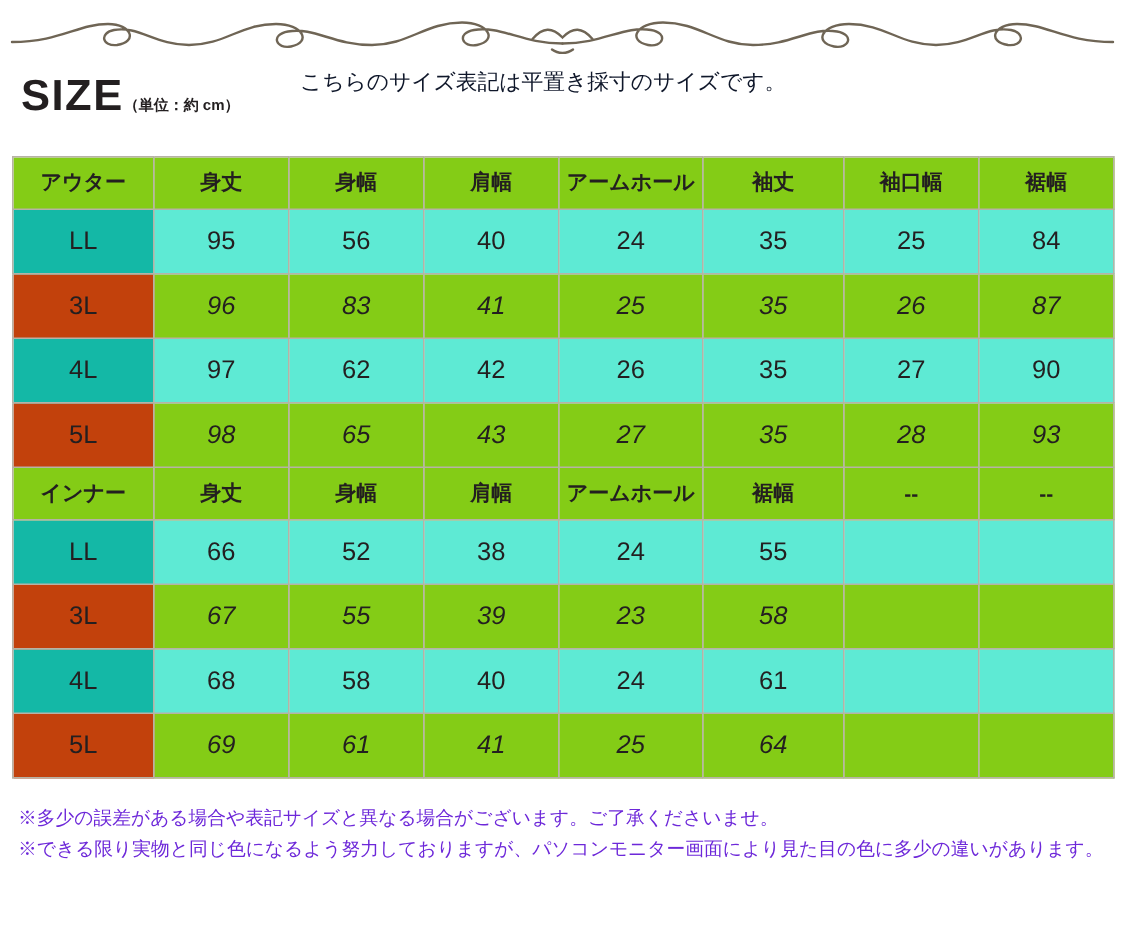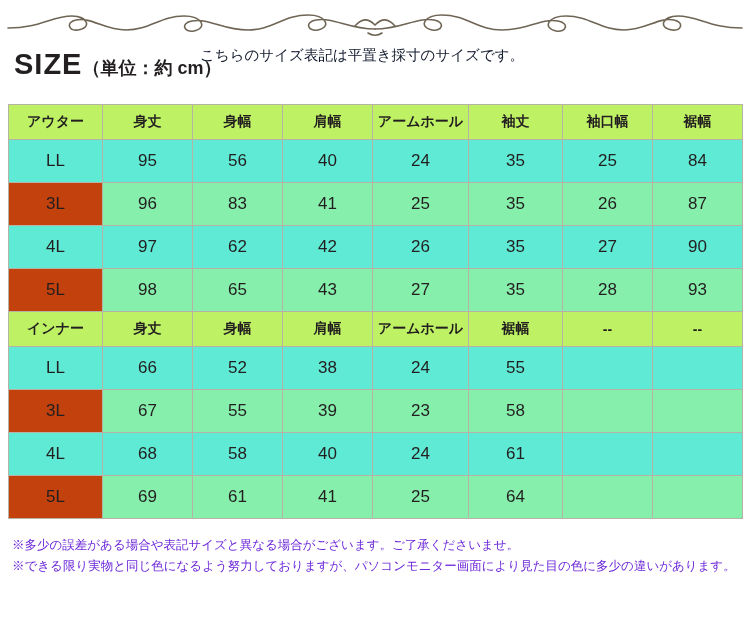--- a/index.html
+++ b/index.html
@@ -43,21 +43,21 @@
     left: 4px;
     top: 4px;
     white-space: nowrap;
   }
   .size-label .big {
     font-size: 29px;
     font-weight: bold;
     letter-spacing: 1px;
   }
   .size-label .unit {
-    font-size: 18px;
+    font-size: 10px;
     font-weight: bold;
   }
   .header-note {
     position: absolute;
     left: 190px;
     top: 0px;
     font-size: 14.5px;
     line-height: 1.55;
     color: #0f172a;
     white-space: nowrap;
@@ -78,31 +78,32 @@
   table.size-table td {
     border: 1px solid #b7b2a6;
     height: 42px;
     text-align: center;
     vertical-align: middle;
     font-size: 17px;
     color: #231f20;
     padding: 0;
   }
   table.size-table tr.headrow td {
-    background: #bef264;
+    background: #84cc16;
     font-size: 14px;
     font-weight: bold;
     height: 34px;
   }
   table.size-table td.rowlabel {
-    background: #5eead4;
+    background: #14b8a6;
     font-size: 17px;
   }
   table.size-table tr.alt td.datacell {
-    background: #86efac;
+    background: #84cc16;
+    font-style: italic;
   }
   table.size-table td.datacell {
     background: #5eead4;
   }
   table.size-table tr.alt td.rowlabel {
     background: #c2410c;
   }
   table.size-table td.empty-head {
     background: #ddd8c6;
     font-weight: bold;

